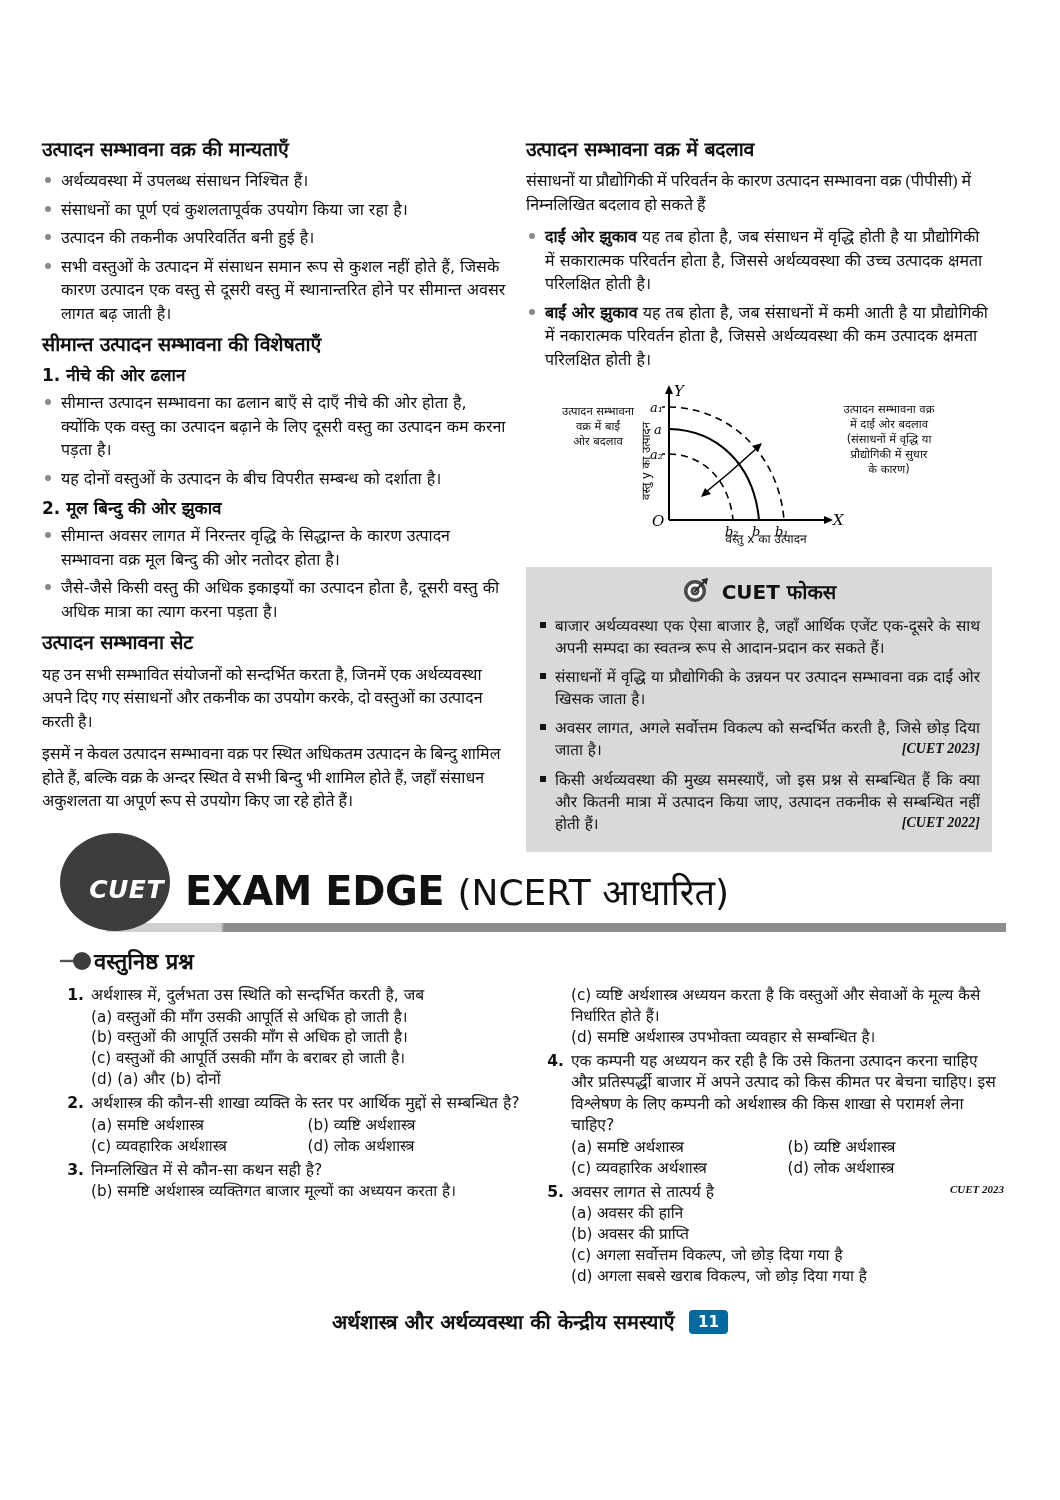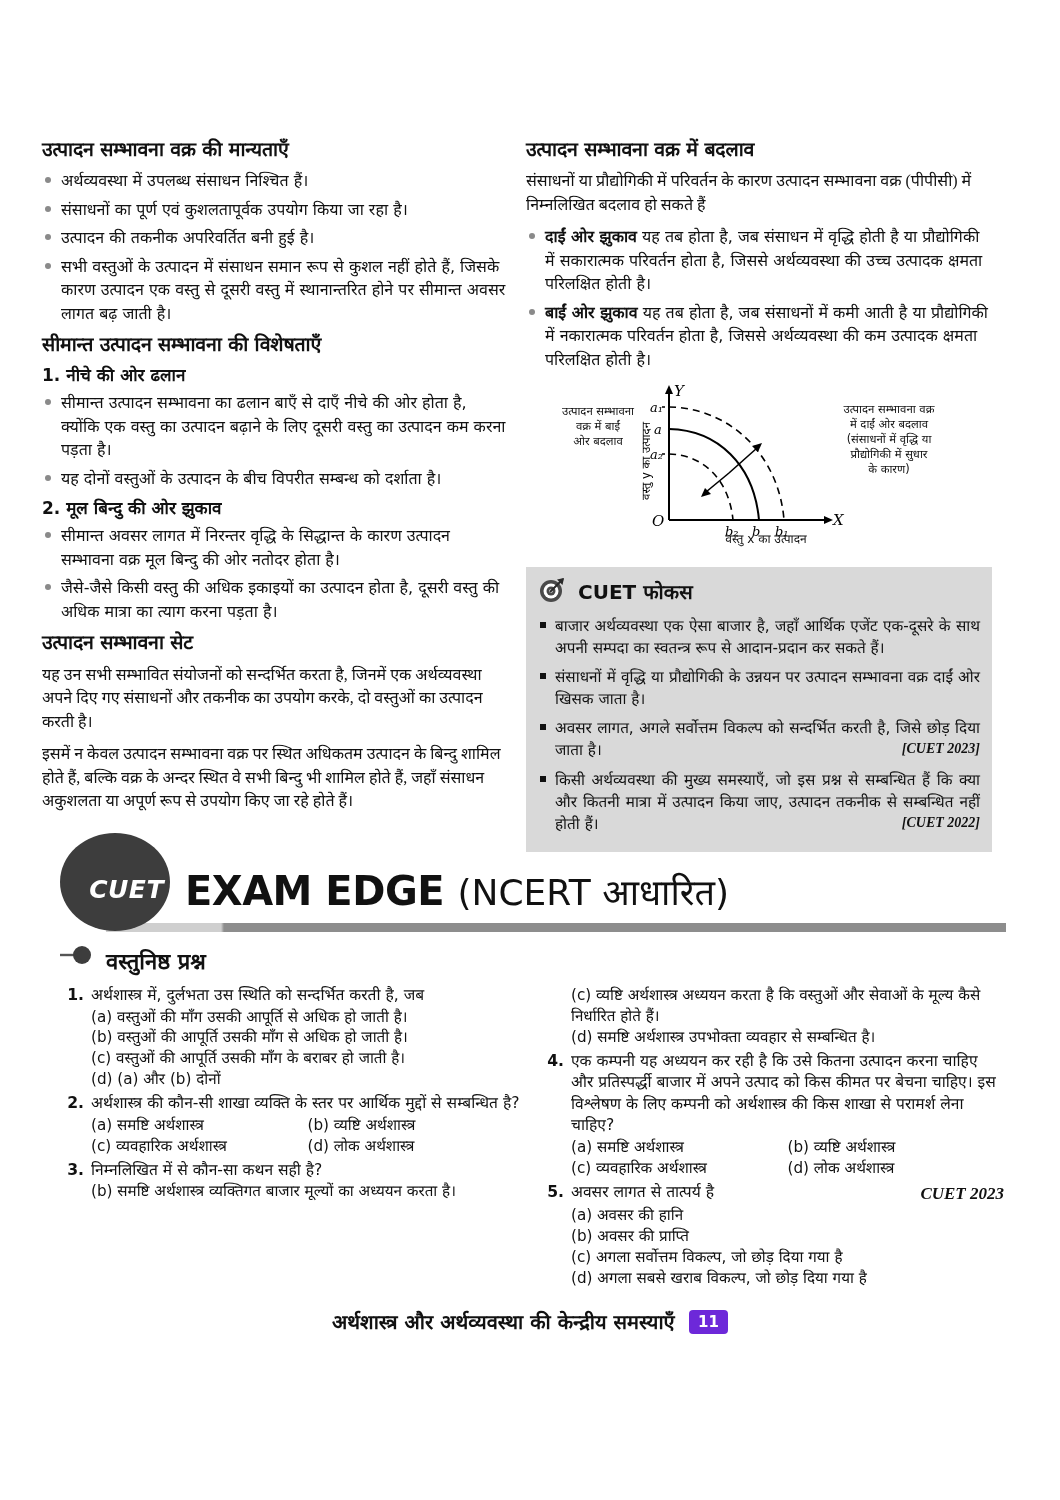--- a/index.html
+++ b/index.html
@@ -47,21 +47,21 @@
           font-family:"DejaVu Sans",sans-serif;}
   .fig-left{left:12px;top:24px;width:120px;}
   .fig-right{left:278px;top:22px;width:170px;}
   .fig-xlab{left:150px;top:152px;width:180px;font-size:12px;}
 
   
   .focus{
     background:#d9d9d9;width:466px;margin-top:12px;padding:9px 12px 10px 12px;
     box-sizing:border-box;
   }
-  .focus-hd{display:flex;align-items:center;justify-content:flex-start;gap:12px;margin-bottom:7px;}
+  .focus-hd{display:flex;align-items:center;justify-content:center;gap:12px;margin-bottom:7px;}
   .focus-hd .ttl{font-size:20px;font-weight:bold;font-family:"DejaVu Sans",sans-serif;}
 
   
   .banner{position:absolute;left:60px;top:833px;width:945px;height:100px;}
   .ellipse{
     position:absolute;left:0;top:0;width:110px;height:98px;border-radius:50%;
     background:#3d3d3d;
   }
   .cuetword{
     position:absolute;left:6px;top:42px;width:98px;text-align:right;color:#fff;
@@ -71,47 +71,47 @@
     position:absolute;left:125px;top:34px;font-size:40px;font-weight:bold;
     font-family:"DejaVu Sans",sans-serif;letter-spacing:-0.5px;white-space:nowrap;
   }
   .bannertext .ncert{font-size:36px;font-weight:normal;letter-spacing:0;}
   .bar{
     position:absolute;left:46px;top:90px;width:900px;height:9px;
     background:linear-gradient(to right,#cfcfcf 0,#cfcfcf 115px,#8d8d8d 118px,#8d8d8d 100%);
   }
 
   
-  .qhead{position:absolute;left:60px;top:945px;display:flex;align-items:flex-start;gap:12px;}
+  .qhead{position:absolute;left:60px;top:945px;display:flex;align-items:flex-end;gap:0;}
   .qhead .ttl{font-size:22px;font-weight:bold;font-family:"DejaVu Sans",sans-serif;}
   .qcols{position:absolute;left:60px;top:985px;width:945px;display:flex;gap:16px;}
   .qcol{width:464px;}
   .q{margin-bottom:2px;}
   .qline{
     display:flex;font-size:15.6px;line-height:1.38;font-family:"DejaVu Sans",sans-serif;
   }
   .qnum{font-weight:bold;width:24px;flex:0 0 24px;text-align:right;padding-right:7px;}
   .qtext{flex:1;}
   .opts{margin:0 0 3px 31px;}
   .opt{font-size:15.2px;line-height:1.38;font-family:"DejaVu Sans",sans-serif;}
   .opts.two{display:flex;flex-wrap:wrap;}
   .opts.two .opt{width:50%;box-sizing:border-box;}
-  .cuetyear{float:right;font-style:italic;font-weight:bold;font-size:17px;
+  .cuetyear{float:right;font-style:italic;font-weight:bold;font-size:11px;
             font-family:"Liberation Serif",serif;}
 
   
   .footer{
     position:absolute;left:0;top:1308px;width:1060px;text-align:center;
   }
   .footer .ftxt{
     font-size:20px;font-weight:bold;font-family:"DejaVu Sans",sans-serif;
     vertical-align:middle;
   }
   .pg{
-    display:inline-block;vertical-align:middle;margin-left:10px;background:#6d28d9;
+    display:inline-block;vertical-align:middle;margin-left:10px;background:#0369a1;
     color:#fff;font-weight:bold;font-size:15px;border-radius:4px;padding:3px 9px;
     font-family:"DejaVu Sans",sans-serif;
   }
 </style>
 </head>
 <body>
 
 <div class="page">
 
   <div class="cols">

